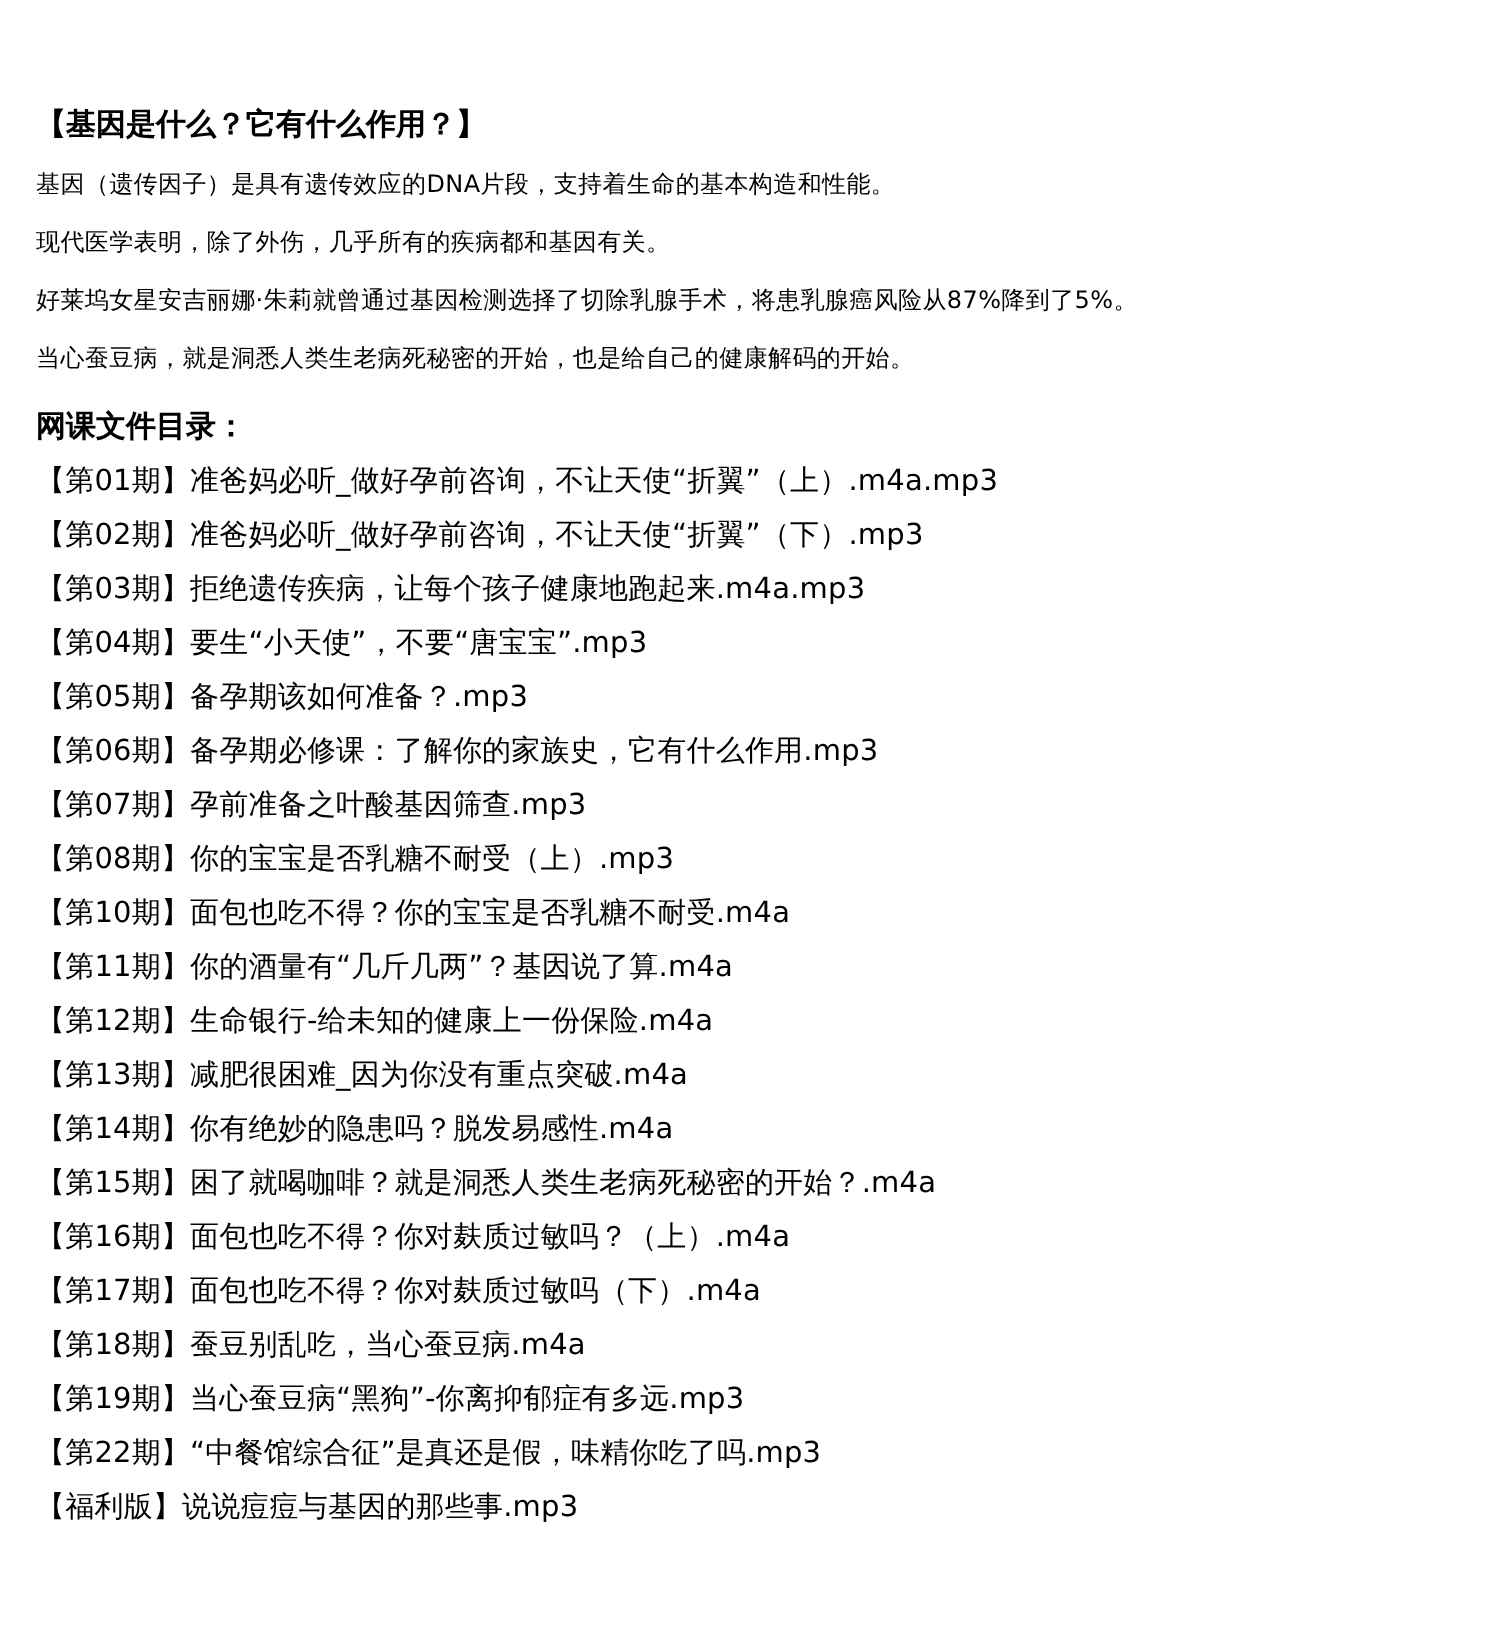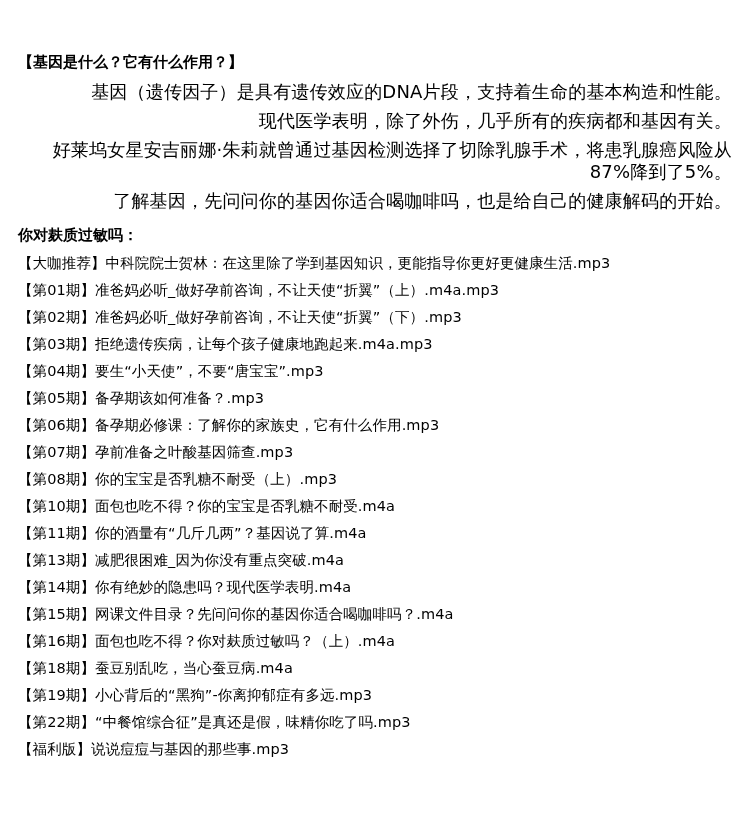--- a/index.html
+++ b/index.html
@@ -21,25 +21,24 @@
     overflow: hidden;
     margin-top: 37px;
   }
   .heading {
     font-size: 15px;
     font-weight: bold;
     line-height: 22px;
     margin: 0 0 8px 0;
   }
   .para {
-    font-size: 18px;
+    font-size: 12px;
     line-height: 22px;
     margin: 0 0 7px 0;
     letter-spacing: 0.2px;
-    text-align: right;
   }
   .section-title {
     font-size: 15px;
     font-weight: bold;
     line-height: 22px;
     margin: 12px 0 6px 0;
   }
   .file-list {
     list-style: none;
     margin: 0;
@@ -56,39 +55,40 @@
 </head>
 <body>
 
 <div class="page">
 
   <h1 class="heading">【基因是什么？它有什么作用？】</h1>
 
   <p class="para">基因（遗传因子）是具有遗传效应的DNA片段，支持着生命的基本构造和性能。</p>
   <p class="para">现代医学表明，除了外伤，几乎所有的疾病都和基因有关。</p>
   <p class="para">好莱坞女星安吉丽娜·朱莉就曾通过基因检测选择了切除乳腺手术，将患乳腺癌风险从87%降到了5%。</p>
-  <p class="para">了解基因，先问问你的基因你适合喝咖啡吗，也是给自己的健康解码的开始。</p>
+  <p class="para">当心蚕豆病，就是洞悉人类生老病死秘密的开始，也是给自己的健康解码的开始。</p>
 
-  <h2 class="section-title">你对麸质过敏吗：</h2>
+  <h2 class="section-title">网课文件目录：</h2>
 
   <ul class="file-list">
-    <li class="file-item">【大咖推荐】中科院院士贺林：在这里除了学到基因知识，更能指导你更好更健康生活.mp3</li>
     <li class="file-item">【第01期】准爸妈必听_做好孕前咨询，不让天使“折翼”（上）.m4a.mp3</li>
     <li class="file-item">【第02期】准爸妈必听_做好孕前咨询，不让天使“折翼”（下）.mp3</li>
     <li class="file-item">【第03期】拒绝遗传疾病，让每个孩子健康地跑起来.m4a.mp3</li>
     <li class="file-item">【第04期】要生“小天使”，不要“唐宝宝”.mp3</li>
     <li class="file-item">【第05期】备孕期该如何准备？.mp3</li>
     <li class="file-item">【第06期】备孕期必修课：了解你的家族史，它有什么作用.mp3</li>
     <li class="file-item">【第07期】孕前准备之叶酸基因筛查.mp3</li>
     <li class="file-item">【第08期】你的宝宝是否乳糖不耐受（上）.mp3</li>
     <li class="file-item">【第10期】面包也吃不得？你的宝宝是否乳糖不耐受.m4a</li>
     <li class="file-item">【第11期】你的酒量有“几斤几两”？基因说了算.m4a</li>
+    <li class="file-item">【第12期】生命银行-给未知的健康上一份保险.m4a</li>
     <li class="file-item">【第13期】减肥很困难_因为你没有重点突破.m4a</li>
-    <li class="file-item">【第14期】你有绝妙的隐患吗？现代医学表明.m4a</li>
-    <li class="file-item">【第15期】网课文件目录？先问问你的基因你适合喝咖啡吗？.m4a</li>
+    <li class="file-item">【第14期】你有绝妙的隐患吗？脱发易感性.m4a</li>
+    <li class="file-item">【第15期】困了就喝咖啡？就是洞悉人类生老病死秘密的开始？.m4a</li>
     <li class="file-item">【第16期】面包也吃不得？你对麸质过敏吗？（上）.m4a</li>
+    <li class="file-item">【第17期】面包也吃不得？你对麸质过敏吗（下）.m4a</li>
     <li class="file-item">【第18期】蚕豆别乱吃，当心蚕豆病.m4a</li>
-    <li class="file-item">【第19期】小心背后的“黑狗”-你离抑郁症有多远.mp3</li>
+    <li class="file-item">【第19期】当心蚕豆病“黑狗”-你离抑郁症有多远.mp3</li>
     <li class="file-item">【第22期】“中餐馆综合征”是真还是假，味精你吃了吗.mp3</li>
     <li class="file-item">【福利版】说说痘痘与基因的那些事.mp3</li>
   </ul>
 
 </div>
 
 </body></html>

